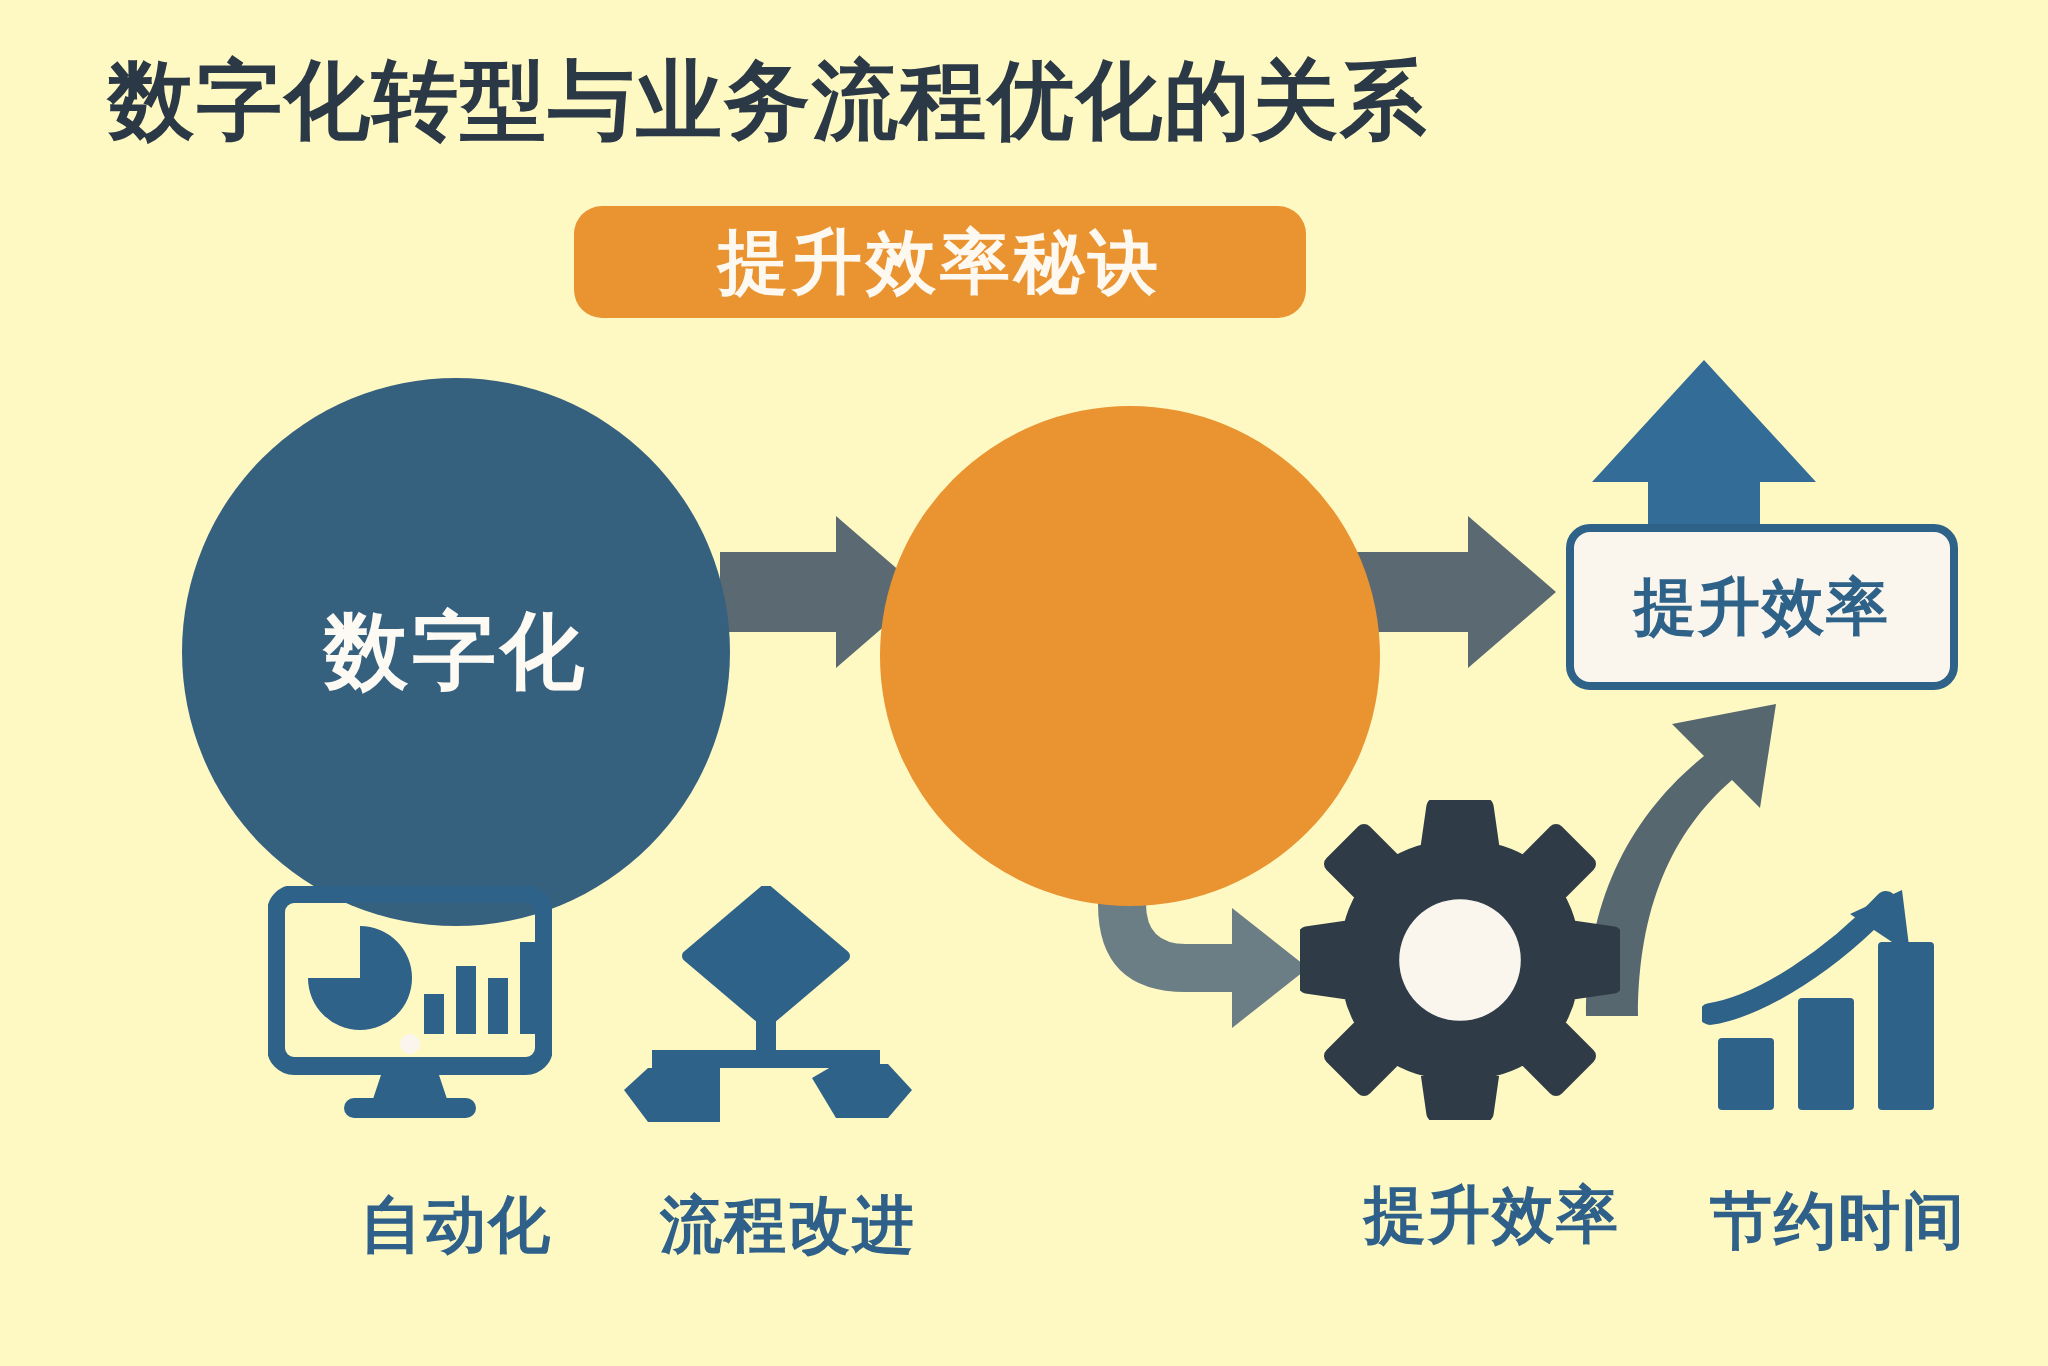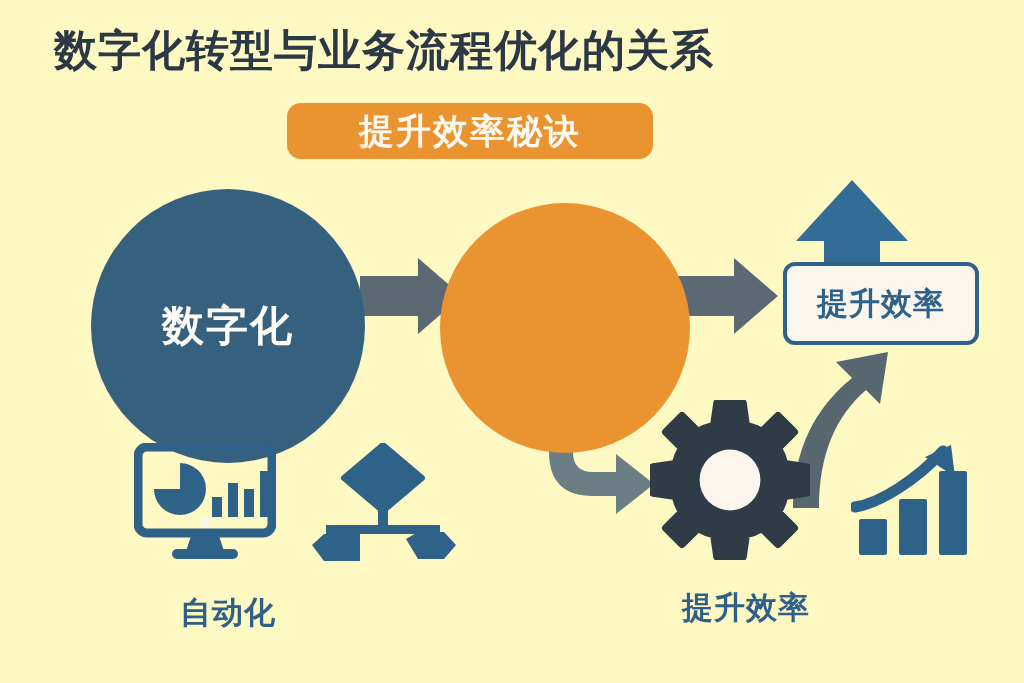--- a/index.html
+++ b/index.html
@@ -238,20 +238,21 @@
 
       <rect x="18" y="82" width="114" height="9" rx="4" fill="#2f6288"></rect>
 
       <rect x="18" y="82" width="9" height="24" fill="#2f6288"></rect>
       <rect x="123" y="82" width="9" height="24" fill="#2f6288"></rect>
 
       <path d="M 4 102 L 16 91 L 52 91 L 52 118 L 16 118 Z" fill="#2f6288"></path>
 
       <path d="M 98 96 L 110 89 L 136 89 L 148 102 L 136 116 L 110 116 Z" fill="#2f6288"></path>
     </svg>
+    <span class="icon-label">流程改进</span>
   </div>
 
   <div class="icon-item" id="item-efficiency">
     <svg width="160" height="160" viewBox="0 0 100 100" xmlns="http://www.w3.org/2000/svg">
       <g fill="#2f3c47">
         <path d="M 50 2
                  L 58 2 L 60 16
                  A 35 35 0 0 1 70 20
                  L 80 10 L 90 20 L 80 30
                  A 35 35 0 0 1 84 40
@@ -278,15 +279,16 @@
     <svg width="132" height="118" viewBox="0 0 132 118" xmlns="http://www.w3.org/2000/svg">
 
       <rect x="8" y="76" width="28" height="36" rx="2" fill="#2f6288"></rect>
       <rect x="48" y="56" width="28" height="56" rx="2" fill="#2f6288"></rect>
       <rect x="88" y="28" width="28" height="84" rx="2" fill="#2f6288"></rect>
 
       <path d="M 4 64
                C 30 60 66 36 92 8" fill="none" stroke="#2f6288" stroke-width="11" stroke-linecap="round"></path>
       <path d="M 100 2 L 104 34 L 74 14 Z" fill="#2f6288"></path>
     </svg>
+    <span class="icon-label">节约时间</span>
   </div>
 
 </div>
 
 </body></html>

